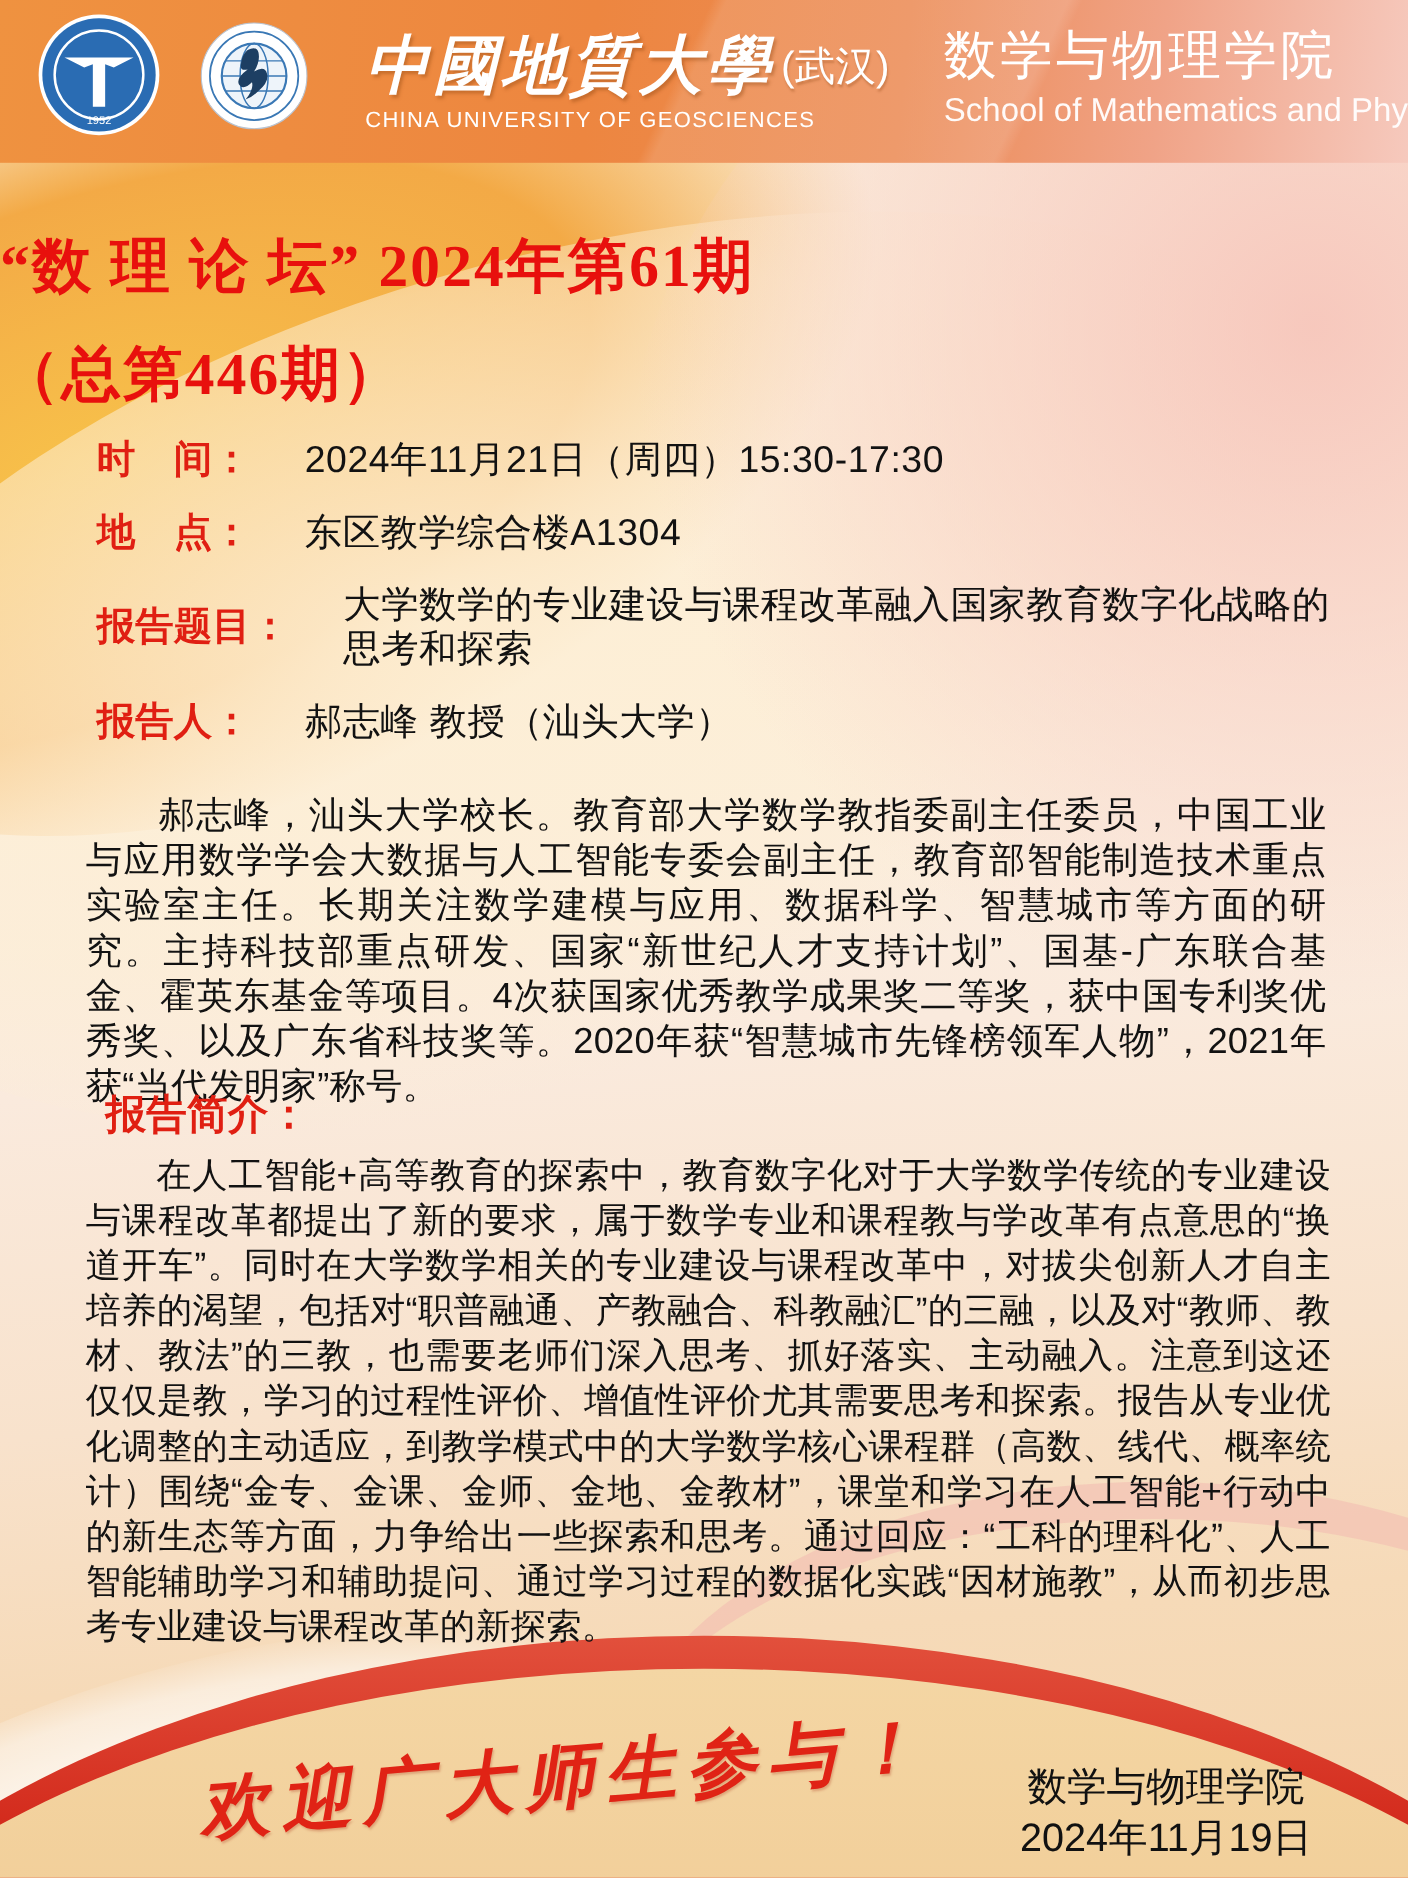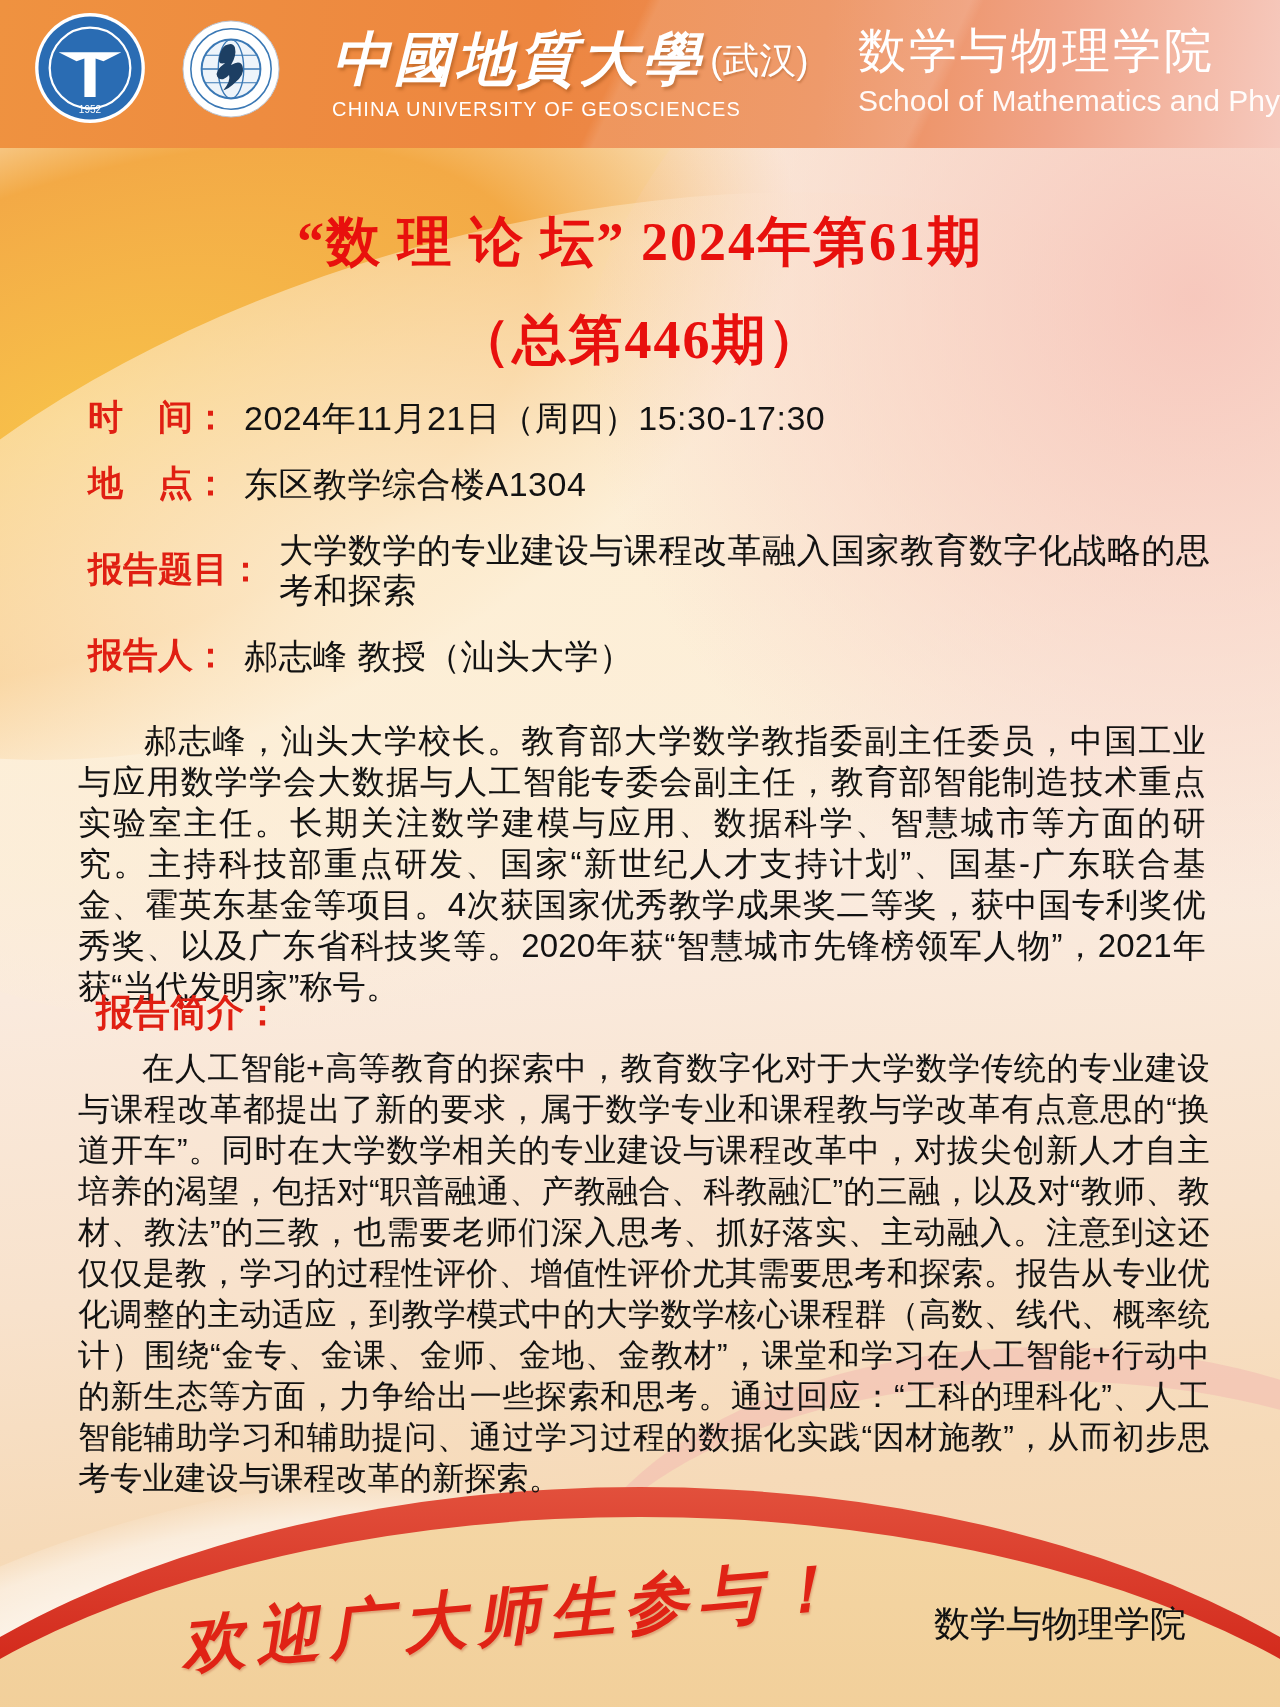--- a/index.html
+++ b/index.html
@@ -60,30 +60,30 @@
   .uni-block{position:absolute;left:332px;top:28px;color:#ffffff;white-space:nowrap;}
   .uni-cn{font-family:"Liberation Serif",serif;font-style:italic;font-weight:bold;font-size:58px;
           line-height:64px;text-shadow:2px 3px 3px rgba(130,60,10,.35);letter-spacing:4px;}
   .uni-campus{font-family:"Liberation Sans",sans-serif;font-style:normal;font-weight:normal;
           font-size:37px;letter-spacing:0;vertical-align:6px;margin-left:6px;text-shadow:1px 2px 2px rgba(130,60,10,.3);}
   .uni-en{font-family:"Liberation Sans",sans-serif;font-weight:normal;font-size:20px;letter-spacing:1.2px;margin-top:5px;}
   .school-block{position:absolute;left:858px;top:24px;color:#ffffff;white-space:nowrap;}
   .school-cn{font-size:48px;line-height:54px;letter-spacing:3px;}
   .school-en{font-size:30px;margin-top:6px;color:rgba(255,255,255,.95);}
   
-  .title-line{position:absolute;width:100%;text-align:center;color:#e8100d;
+  .title-line{position:absolute;width:100%;color:#e8100d;
     font-family:"Liberation Serif","DejaVu Serif",serif;font-weight:bold;font-size:54px;letter-spacing:2px;}
   .title-1{top:206px;}
   .title-2{top:304px;}
   
   .info-list{position:absolute;left:88px;top:398px;right:58px;}
   .info-row{display:flex;align-items:center;margin-bottom:26px;}
   .info-label{color:#e01f12;font-family:"Liberation Serif",serif;font-weight:bold;
     font-size:35px;line-height:40px;white-space:nowrap;margin-right:16px;}
-  .info-value{color:#121212;font-size:34px;line-height:40px;letter-spacing:.5px;}
+  .info-value{color:#121212;font-size:34px;line-height:40px;letter-spacing:.5px;margin-left:33px;}
   
   .section-heading{position:absolute;color:#e01f12;font-family:"Liberation Serif",serif;
     font-weight:bold;font-size:37px;white-space:nowrap;}
   .bio-heading{left:88px;top:660px;}
   .bio-text{position:absolute;left:78px;top:720px;width:1128px;color:#121212;
     font-size:33px;line-height:41px;text-indent:2em;text-align:justify;letter-spacing:.2px;}
   .abstract-heading{left:96px;top:988px;}
   .abstract-text{position:absolute;left:78px;top:1048px;width:1132px;color:#121212;
     font-size:32px;line-height:41px;text-indent:2em;text-align:justify;letter-spacing:.2px;}
   
@@ -167,16 +167,17 @@
     </div>
 
     <div class="bio-text">郝志峰，汕头大学校长。教育部大学数学教指委副主任委员，中国工业与应用数学学会大数据与人工智能专委会副主任，教育部智能制造技术重点实验室主任。长期关注数学建模与应用、数据科学、智慧城市等方面的研究。主持科技部重点研发、国家“新世纪人才支持计划”、国基-广东联合基金、霍英东基金等项目。4次获国家优秀教学成果奖二等奖，获中国专利奖优秀奖、以及广东省科技奖等。2020年获“智慧城市先锋榜领军人物”，2021年获“当代发明家”称号。</div>
 
     <div class="section-heading abstract-heading">报告简介：</div>
     <div class="abstract-text">在人工智能+高等教育的探索中，教育数字化对于大学数学传统的专业建设与课程改革都提出了新的要求，属于数学专业和课程教与学改革有点意思的“换道开车”。同时在大学数学相关的专业建设与课程改革中，对拔尖创新人才自主培养的渴望，包括对“职普融通、产教融合、科教融汇”的三融，以及对“教师、教材、教法”的三教，也需要老师们深入思考、抓好落实、主动融入。注意到这还仅仅是教，学习的过程性评价、增值性评价尤其需要思考和探索。报告从专业优化调整的主动适应，到教学模式中的大学数学核心课程群（高数、线代、概率统计）围绕“金专、金课、金师、金地、金教材”，课堂和学习在人工智能+行动中的新生态等方面，力争给出一些探索和思考。通过回应：“工科的理科化”、人工智能辅助学习和辅助提问、通过学习过程的数据化实践“因材施教”，从而初步思考专业建设与课程改革的新探索。</div>
 
     <div class="welcome">欢迎广大师生参与！</div>
     <div class="footer-right">
       <div>数学与物理学院</div>
+      <div>2024年11月19日</div>
     </div>
 
   </div>
 </div>
 
 </body></html>

